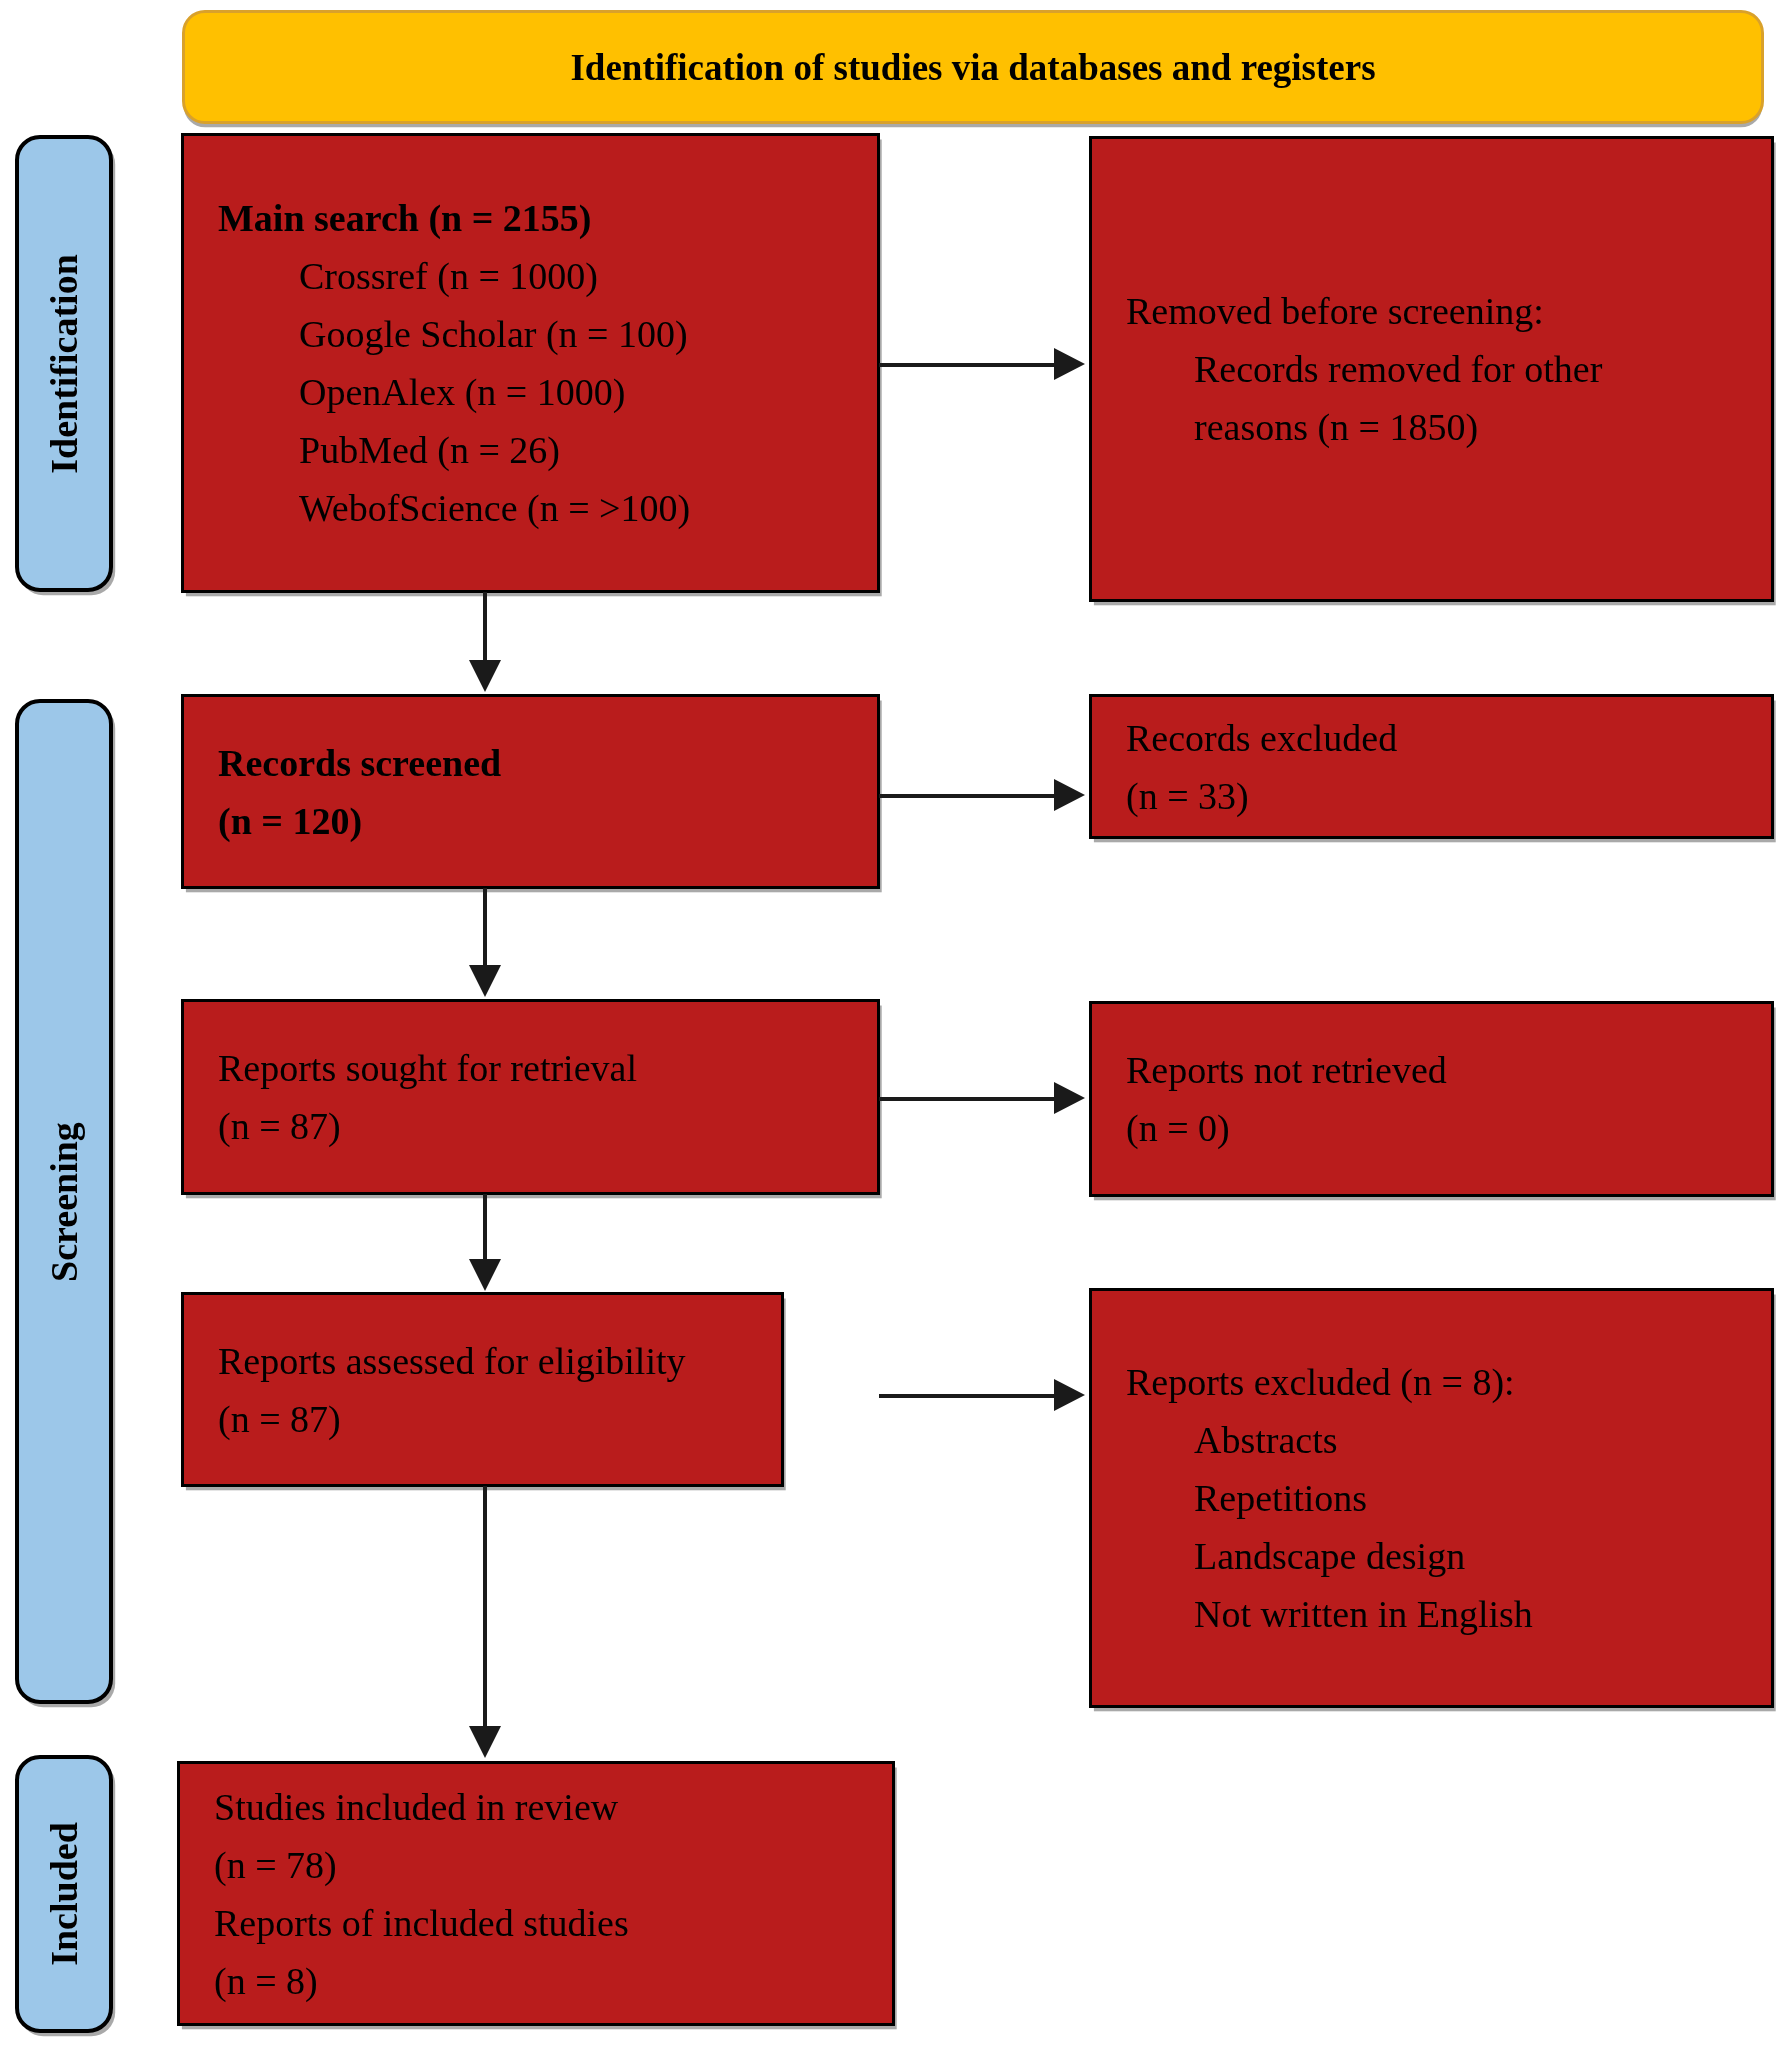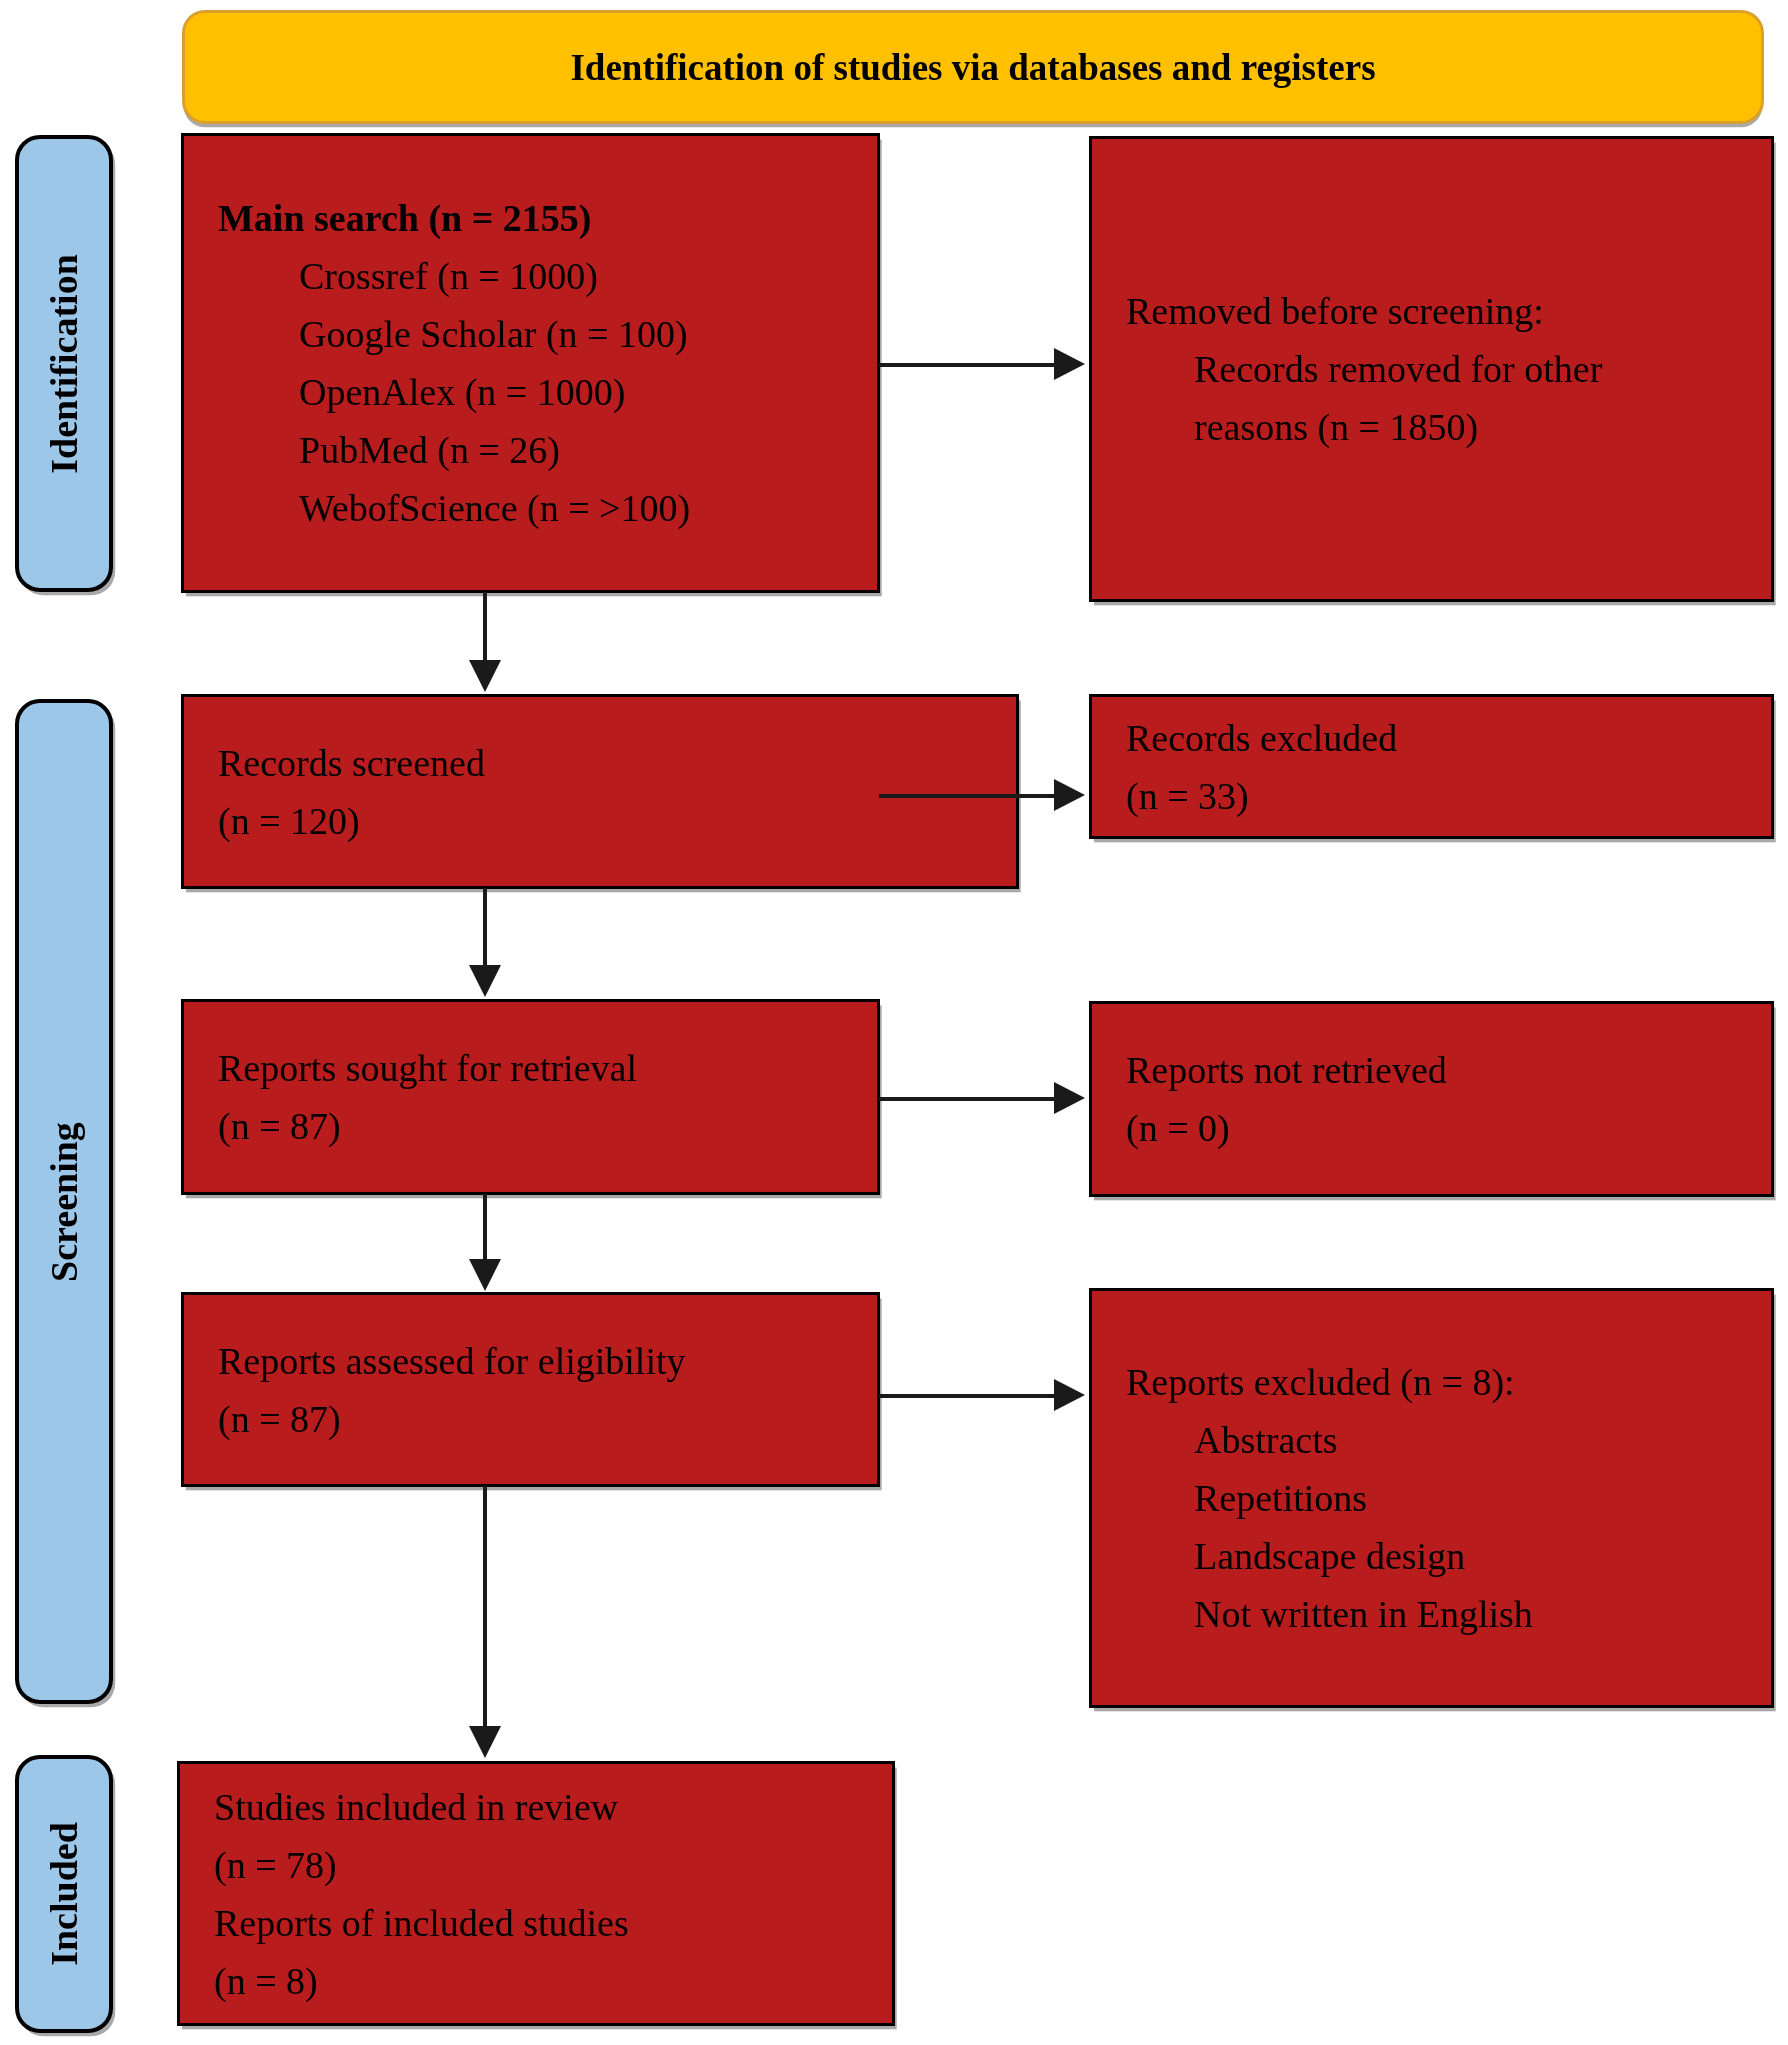--- a/index.html
+++ b/index.html
@@ -80,41 +80,41 @@
     <div class="ln ind">OpenAlex (n = 1000)</div>
     <div class="ln ind">PubMed (n = 26)</div>
     <div class="ln ind">WebofScience (n = &gt;100)</div>
   </div>
 
   <div class="flowbox hang" style="left:1089px; top:136px; width:685px; height:466px;">
     <div class="ln">Removed before screening:</div>
     <div class="ln ind2">Records removed for other reasons (n = 1850)</div>
   </div>
 
-  <div class="flowbox" style="left:181px; top:694px; width:838px; height:195px;">
+  <div class="flowbox" style="left:181px; top:694px; width:699px; height:195px;font-weight:bold;">
     <div class="ln">Records screened</div>
     <div class="ln">(n = 120)</div>
   </div>
 
   <div class="flowbox" style="left:1089px; top:694px; width:685px; height:145px;">
     <div class="ln">Records excluded</div>
     <div class="ln">(n = 33)</div>
   </div>
 
   <div class="flowbox" style="left:181px; top:999px; width:699px; height:196px;">
     <div class="ln">Reports sought for retrieval</div>
     <div class="ln">(n = 87)</div>
   </div>
 
   <div class="flowbox" style="left:1089px; top:1001px; width:685px; height:196px;">
     <div class="ln">Reports not retrieved</div>
     <div class="ln">(n = 0)</div>
   </div>
 
-  <div class="flowbox" style="left:181px; top:1292px; width:699px; height:195px;">
+  <div class="flowbox" style="left:181px; top:1292px; width:603px; height:195px;">
     <div class="ln">Reports assessed for eligibility</div>
     <div class="ln">(n = 87)</div>
   </div>
 
   <div class="flowbox" style="left:1089px; top:1288px; width:685px; height:420px;">
     <div class="ln">Reports excluded (n = 8):</div>
     <div class="ln ind2">Abstracts</div>
     <div class="ln ind2">Repetitions</div>
     <div class="ln ind2">Landscape design</div>
     <div class="ln ind2">Not written in English</div>

